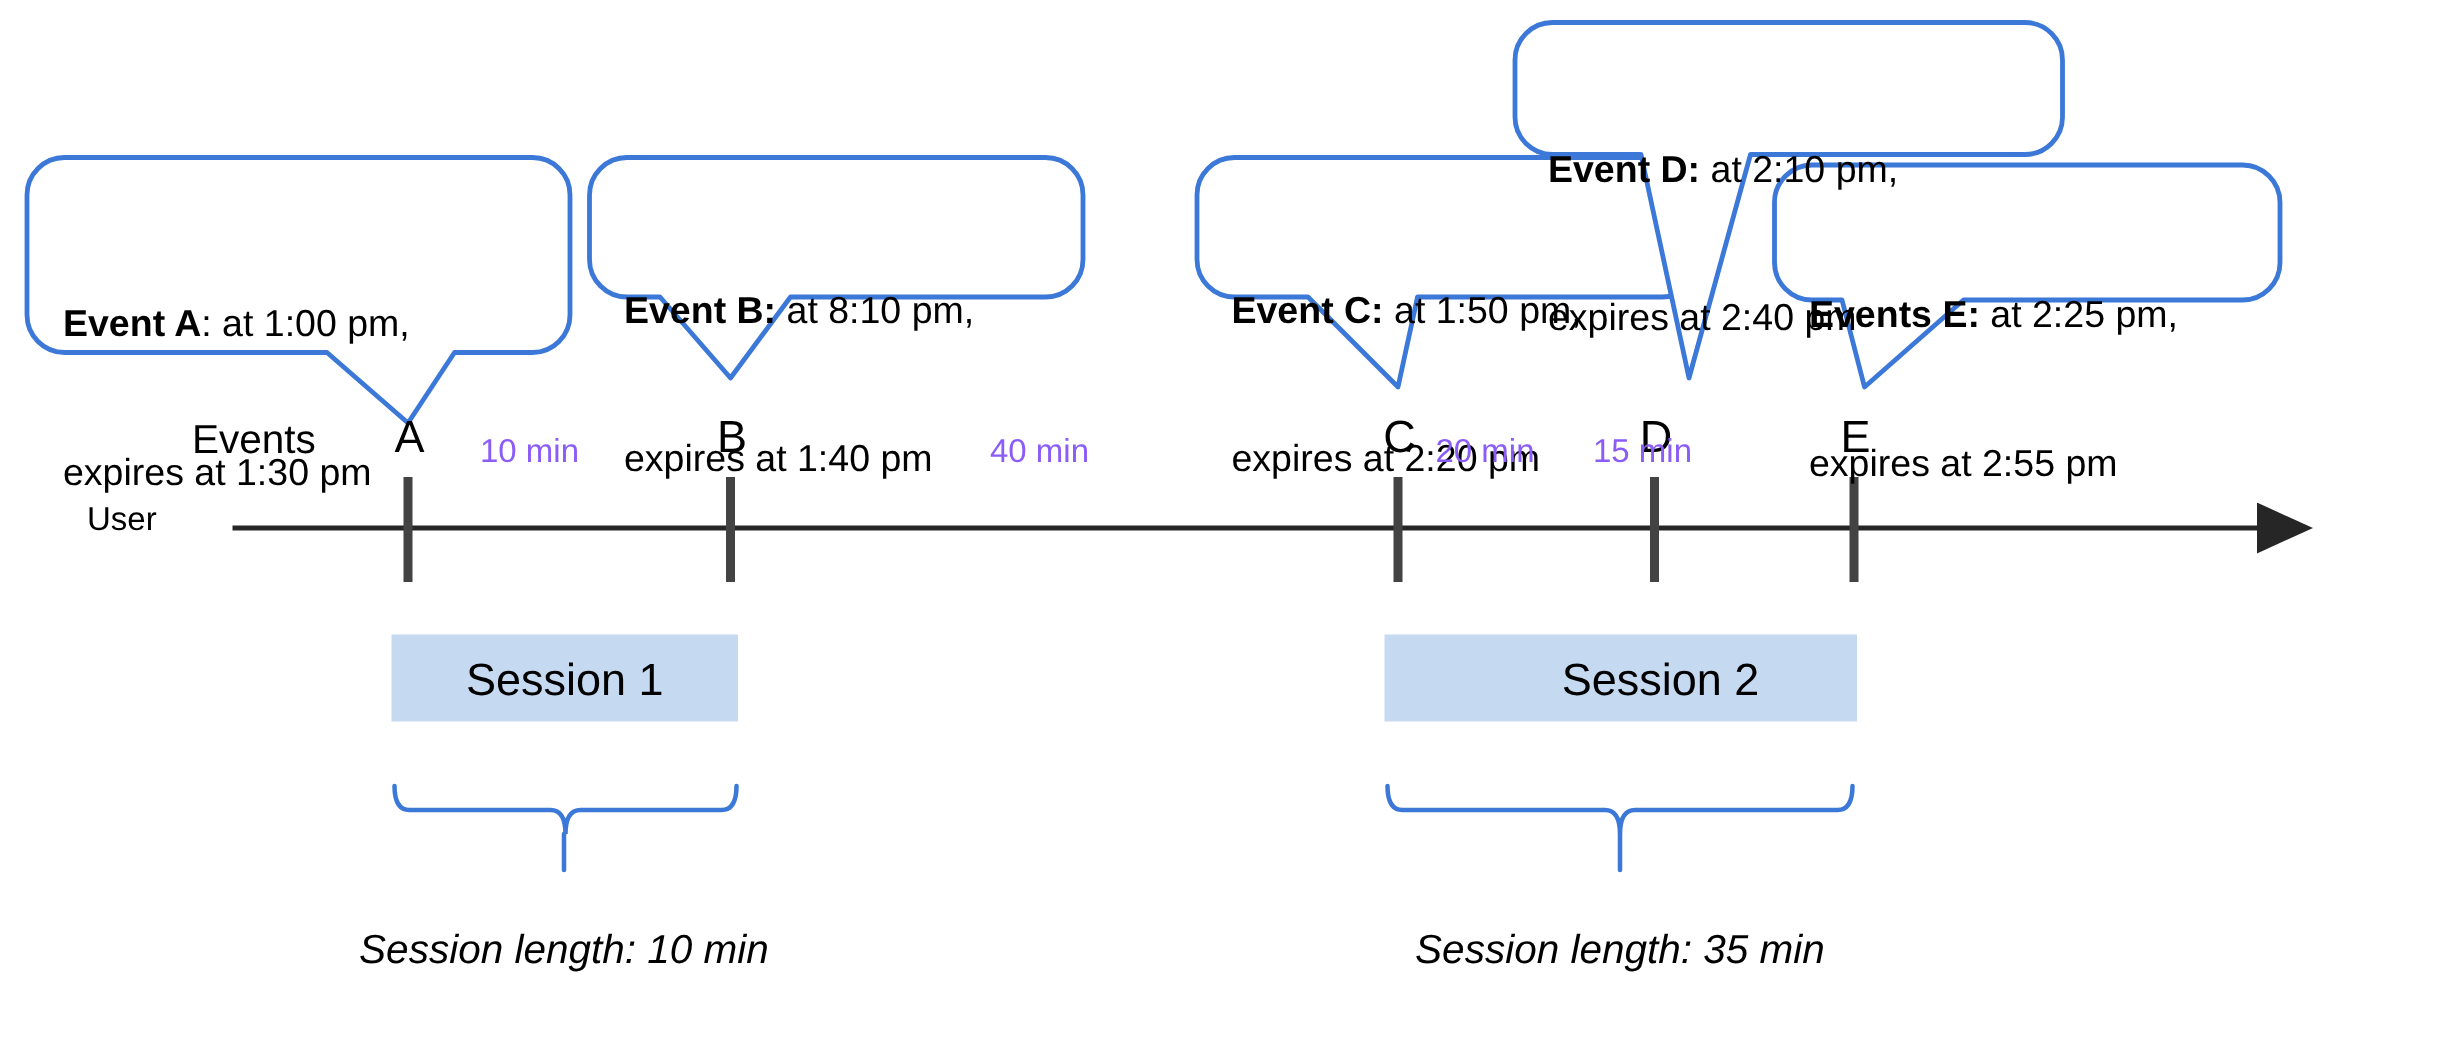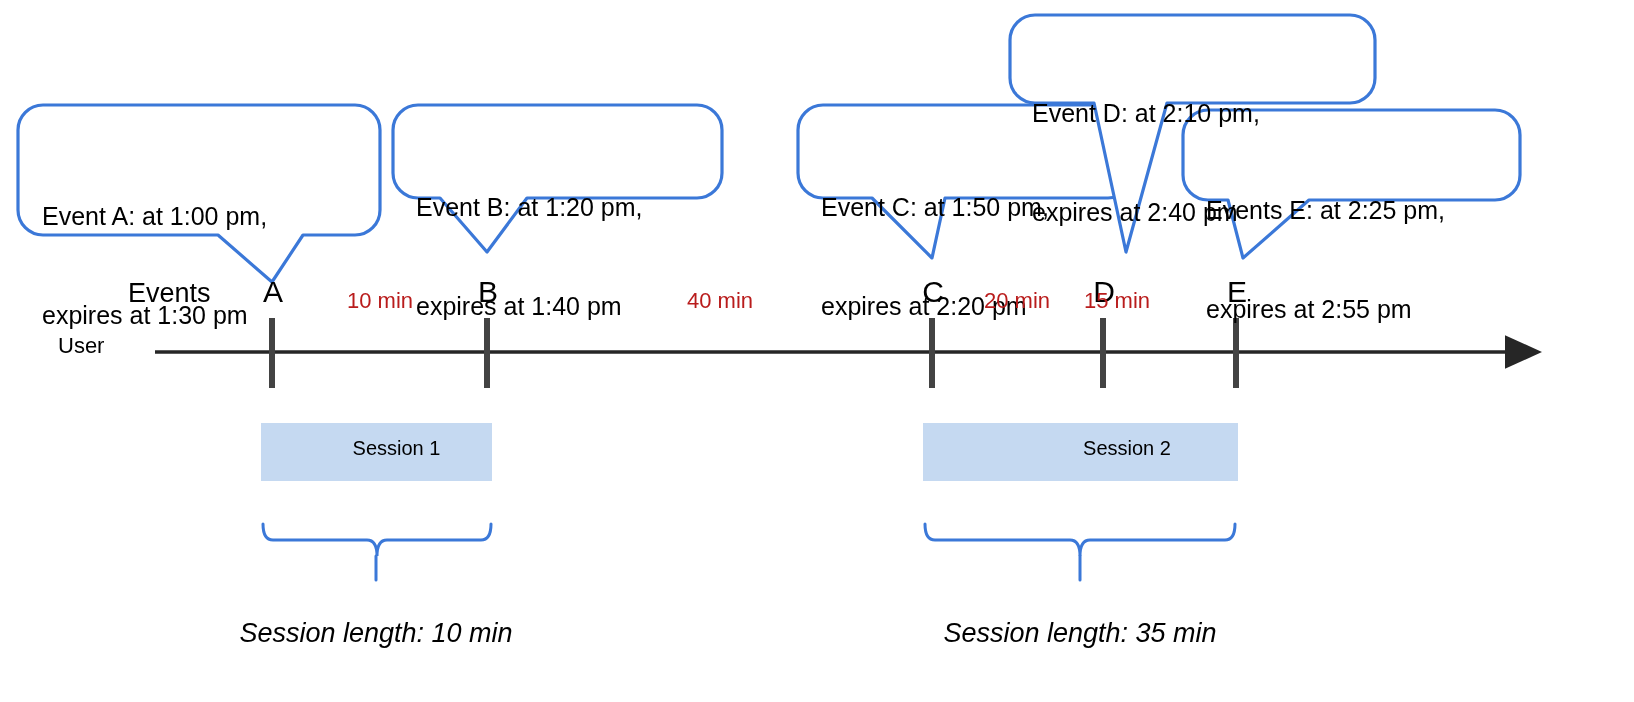--- a/index.html
+++ b/index.html
@@ -18,21 +18,21 @@
 
   
   .callout-text{
     position:absolute;
     font-size:25px;
     line-height:33px;
     color:#000000;
     white-space:pre;
     letter-spacing:0px;
   }
-  .callout-text b{font-weight:normal;}
+  .callout-text b{font-weight:bold;}
 
   .axis-label{
     position:absolute;
     font-size:22px;
     color:#000000;
     white-space:nowrap;
   }
   .events-label{
     position:absolute;
     font-size:27px;
@@ -42,31 +42,29 @@
   .tick-label{
     position:absolute;
     font-size:30px;
     color:#000000;
     white-space:nowrap;
     text-align:center;
   }
   .gap-label{
     position:absolute;
     font-size:22px;
-    color:#b91c1c;
+    color:#8b5cf6;
     white-space:nowrap;
-    text-align:center;
   }
   .session-label{
     position:absolute;
-    font-size:20px;
+    font-size:30px;
     color:#000000;
     white-space:nowrap;
     text-align:center;
-    margin-left:20px;
   }
   .length-label{
     position:absolute;
     font-size:27px;
     color:#000000;
     white-space:nowrap;
     text-align:center;
     font-style:italic;
   }
 </style>
@@ -124,21 +122,21 @@
     <path d="M925,524 q0,16 10,16 h135 q10,0 10,16 q0,-16 10,-16 h135 q10,0 10,-16" fill="none" stroke="#3b78d8" stroke-width="3" stroke-linecap="round"></path>
     <path d="M1080,556 v24" fill="none" stroke="#3b78d8" stroke-width="3" stroke-linecap="round"></path>
   </svg>
 
   <div class="callout-text" style="left:42px; top:134px;">
     <div><b>Event A</b><span>:</span><span> at 1:00 pm,</span></div>
     <div>expires at 1:30 pm</div>
   </div>
 
   <div class="callout-text" style="left:416px; top:125px;">
-    <div><b>Event B:</b><span></span><span> at 1:20 pm,</span></div>
+    <div><b>Event B:</b><span></span><span> at 8:10 pm,</span></div>
     <div>expires at 1:40 pm</div>
   </div>
 
   <div class="callout-text" style="left:821px; top:125px;">
     <div><b>Event C:</b><span></span><span> at 1:50 pm,</span></div>
     <div>expires at 2:20 pm</div>
   </div>
 
   <div class="callout-text" style="left:1032px; top:31px;">
     <div><b>Event D:</b><span></span><span> at 2:10 pm,</span></div>

